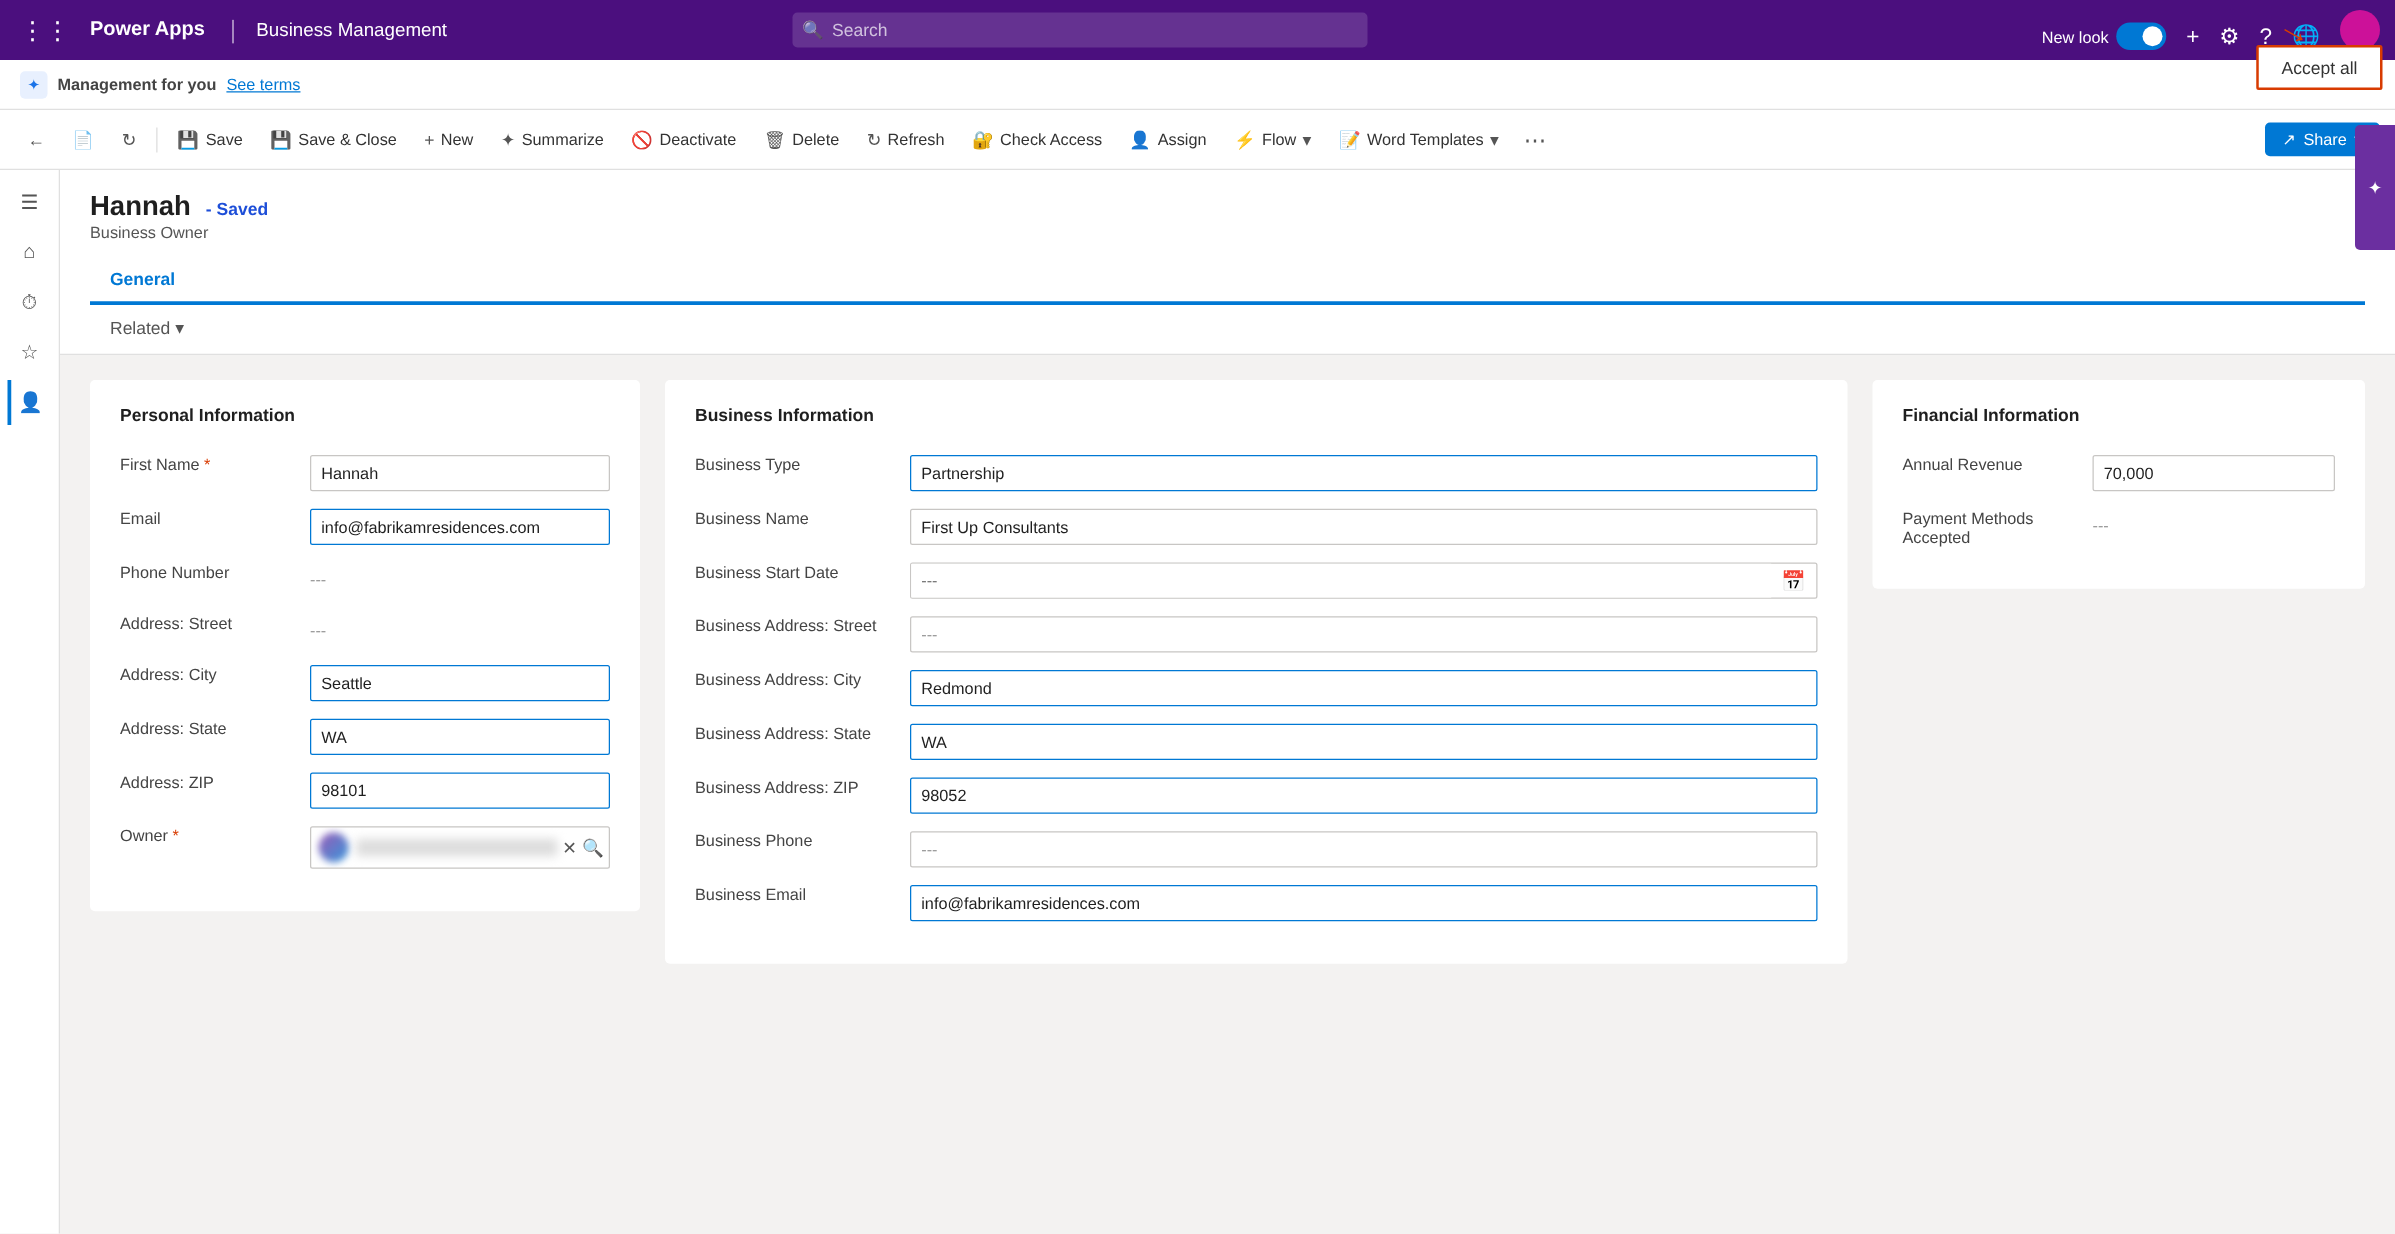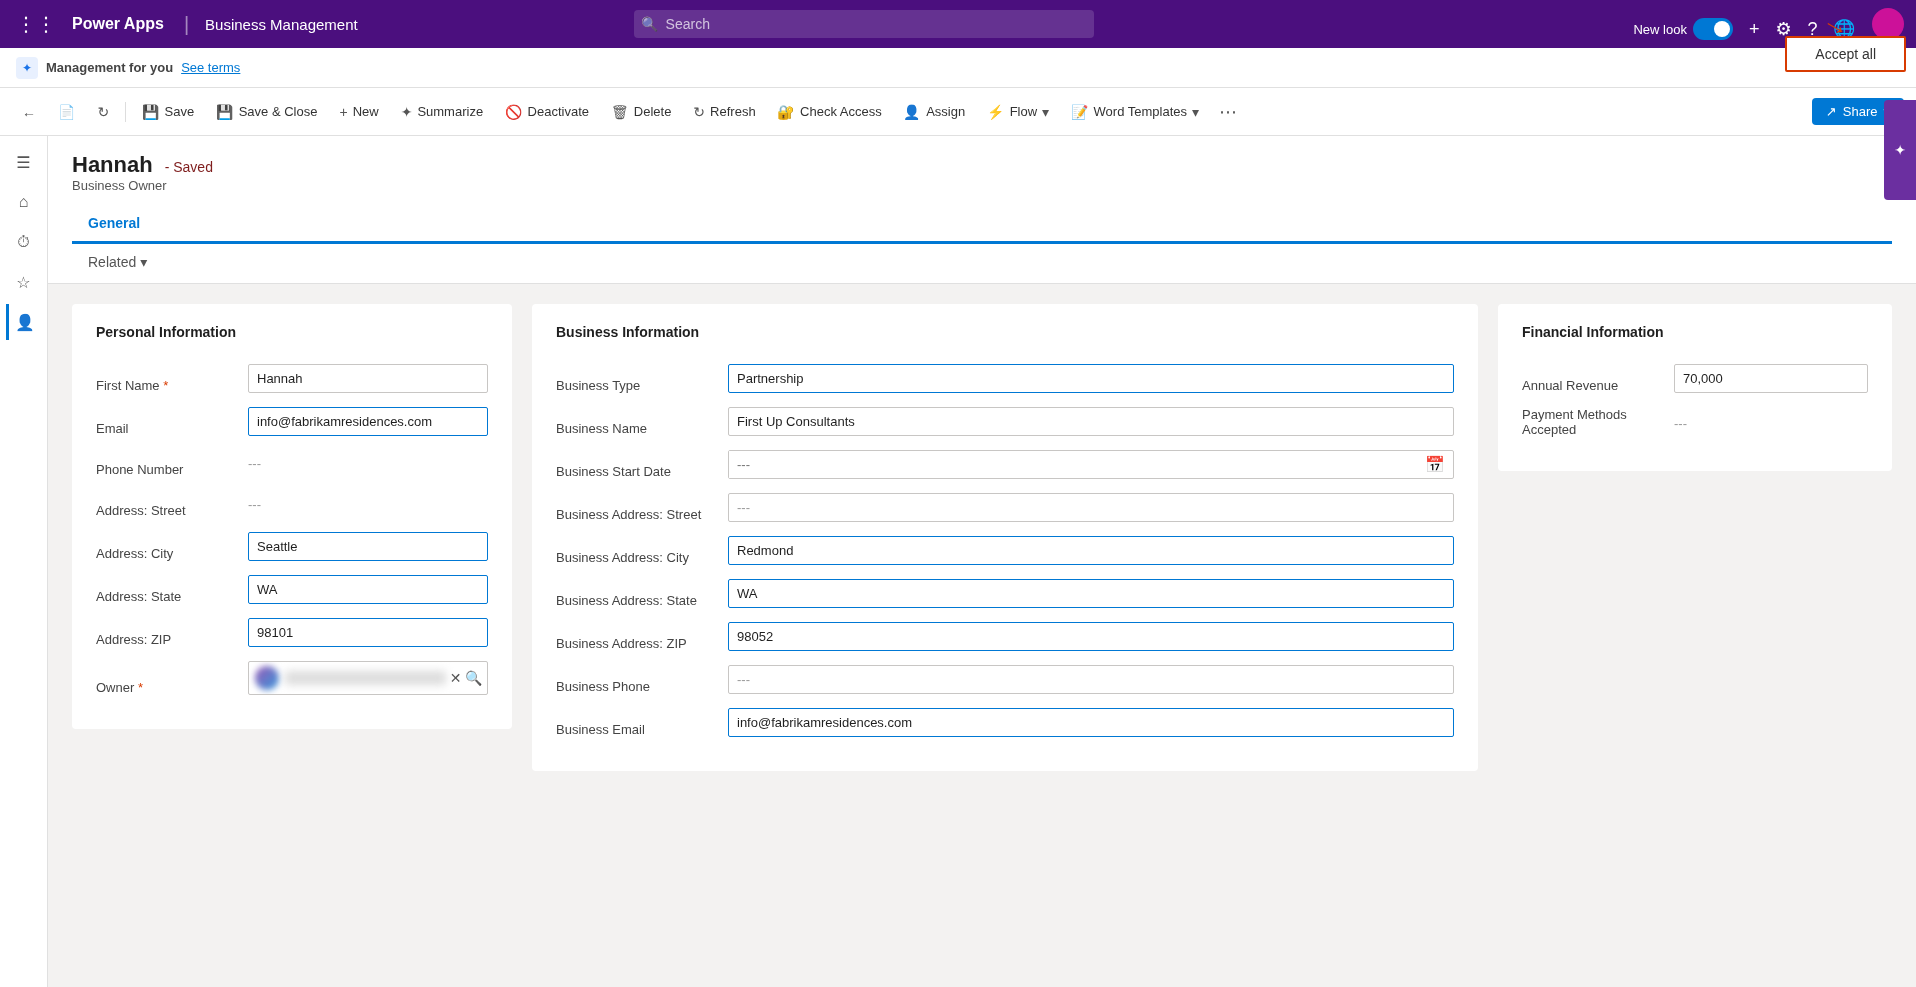--- a/index.html
+++ b/index.html
@@ -219,22 +219,22 @@
       font-weight: 600;
       color: #1f1f1f;
     }
     .record-subtitle {
       font-size: 13px;
       color: #555;
       margin-bottom: 12px;
     }
     .record-saved {
       font-size: 14px;
-      color: #7f1d1d;
-      font-weight: normal;
+      color: #1d4ed8;
+      font-weight: bold;
       margin-left: 8px;
     }
     .tabs {
       display: flex;
       gap: 0;
       margin-top: 4px;
       flex-direction: column;
     }
     .tab {
       padding: 10px 16px;
@@ -261,21 +261,21 @@
     }
     .form-section-title {
       font-size: 14px;
       font-weight: 600;
       color: #1f1f1f;
       margin-bottom: 16px;
       padding-bottom: 8px;
     }
     .form-row {
       display: flex;
-      align-items: flex-end;
+      align-items: flex-start;
       margin-bottom: 14px;
       gap: 12px;
     }
     .form-label {
       width: 140px;
       font-size: 13px;
       color: #444;
       flex-shrink: 0;
     }
     .form-label.required::after {
@@ -391,21 +391,21 @@
     <span class="topbar-icon">?</span>
     <span class="topbar-icon">🌐</span>
     <div class="topbar-avatar"></div>
   </div>
 </div>
 
 <div style="position:relative; z-index:200;">
   <div style="position:absolute; top:-12px; right:10px;">
     <div style="position:relative;">
       <div style="position:absolute; top:-28px; right:55px; color:#d83b01; font-size:28px; transform:rotate(30deg);">→</div>
-      <button style="background:white; border: 2.5px solid #d83b01; padding: 8px 28px; font-size:14px; cursor:pointer; color:#333; white-space:nowrap; border-radius:2px;">Accept all</button>
+      <button style="background:white; border: 2.5px solid #d83b01; padding: 8px 18px; font-size:14px; cursor:pointer; color:#333; white-space:nowrap; border-radius:2px;">Accept all</button>
     </div>
   </div>
 </div>
 
 <div class="suggestions-bar">
   <div class="suggestions-icon">✦</div>
   <strong>Management for you</strong>
   <a href="#" class="suggestions-link">See terms</a>
 </div>
 

